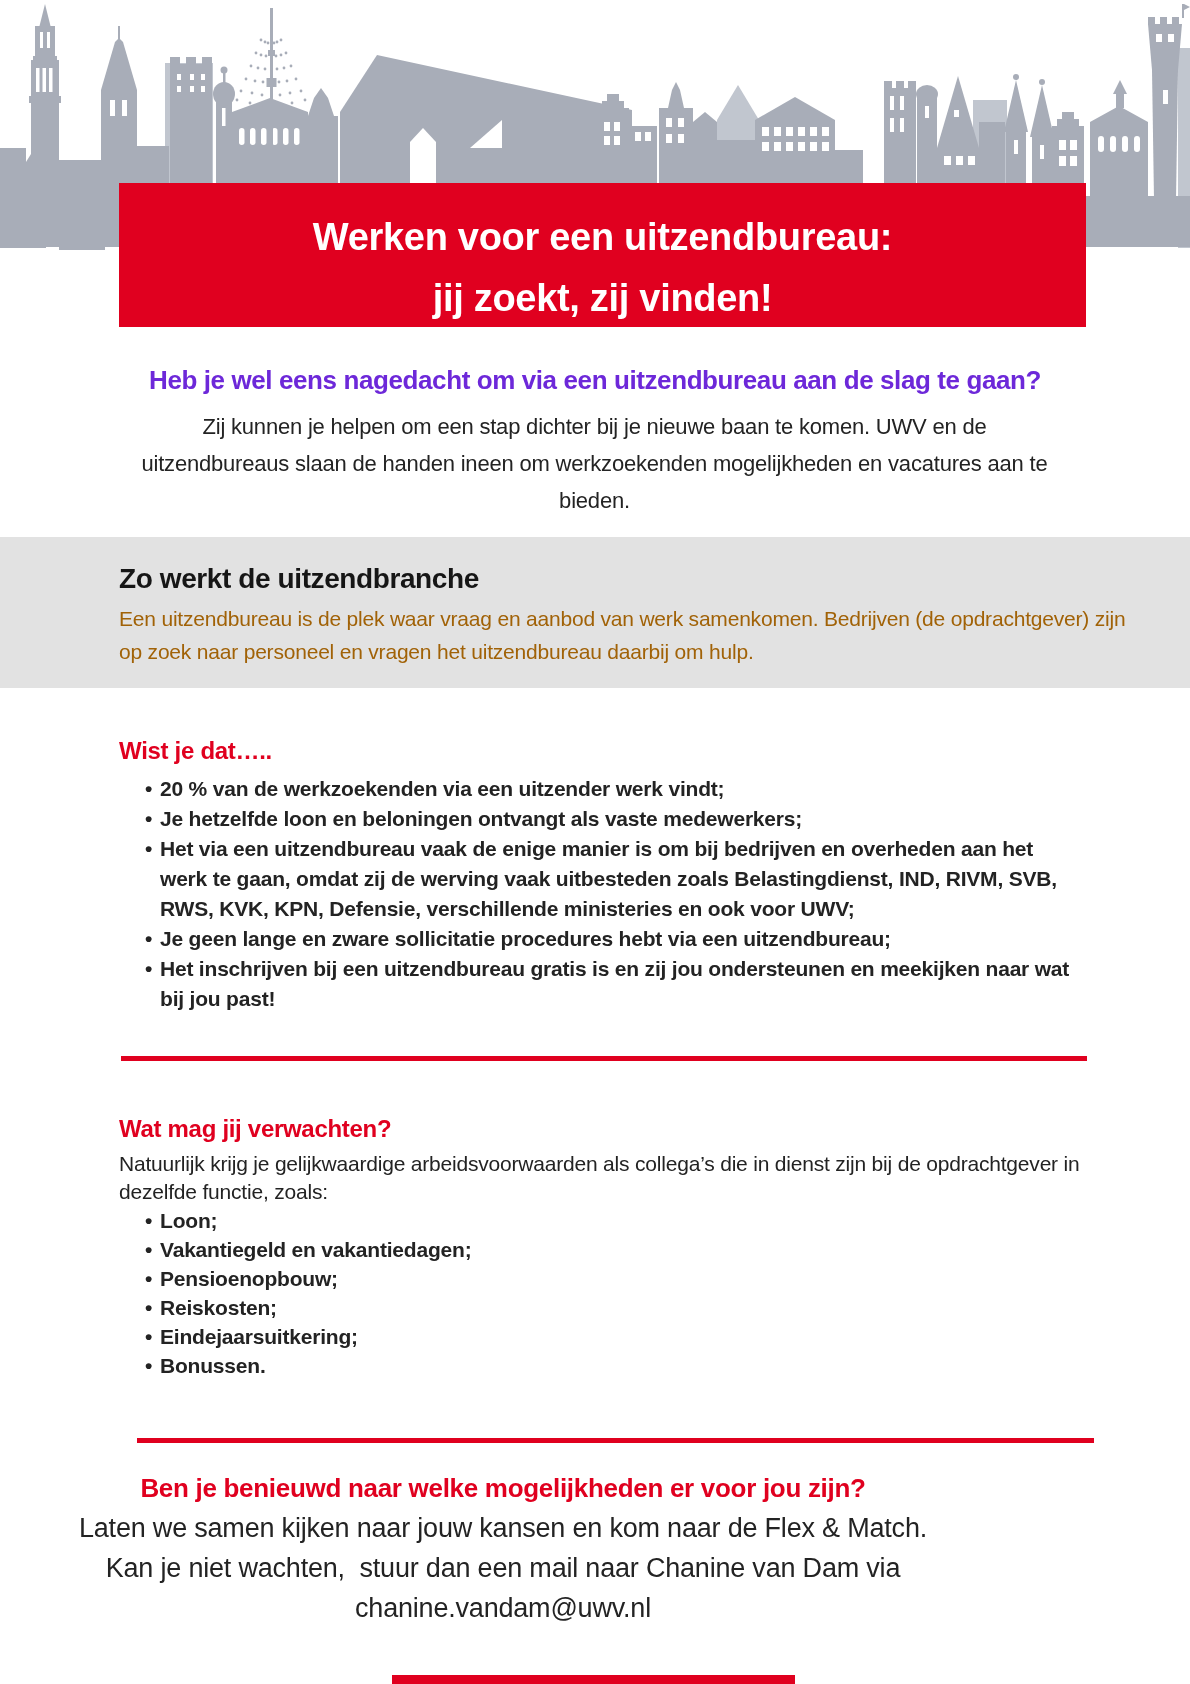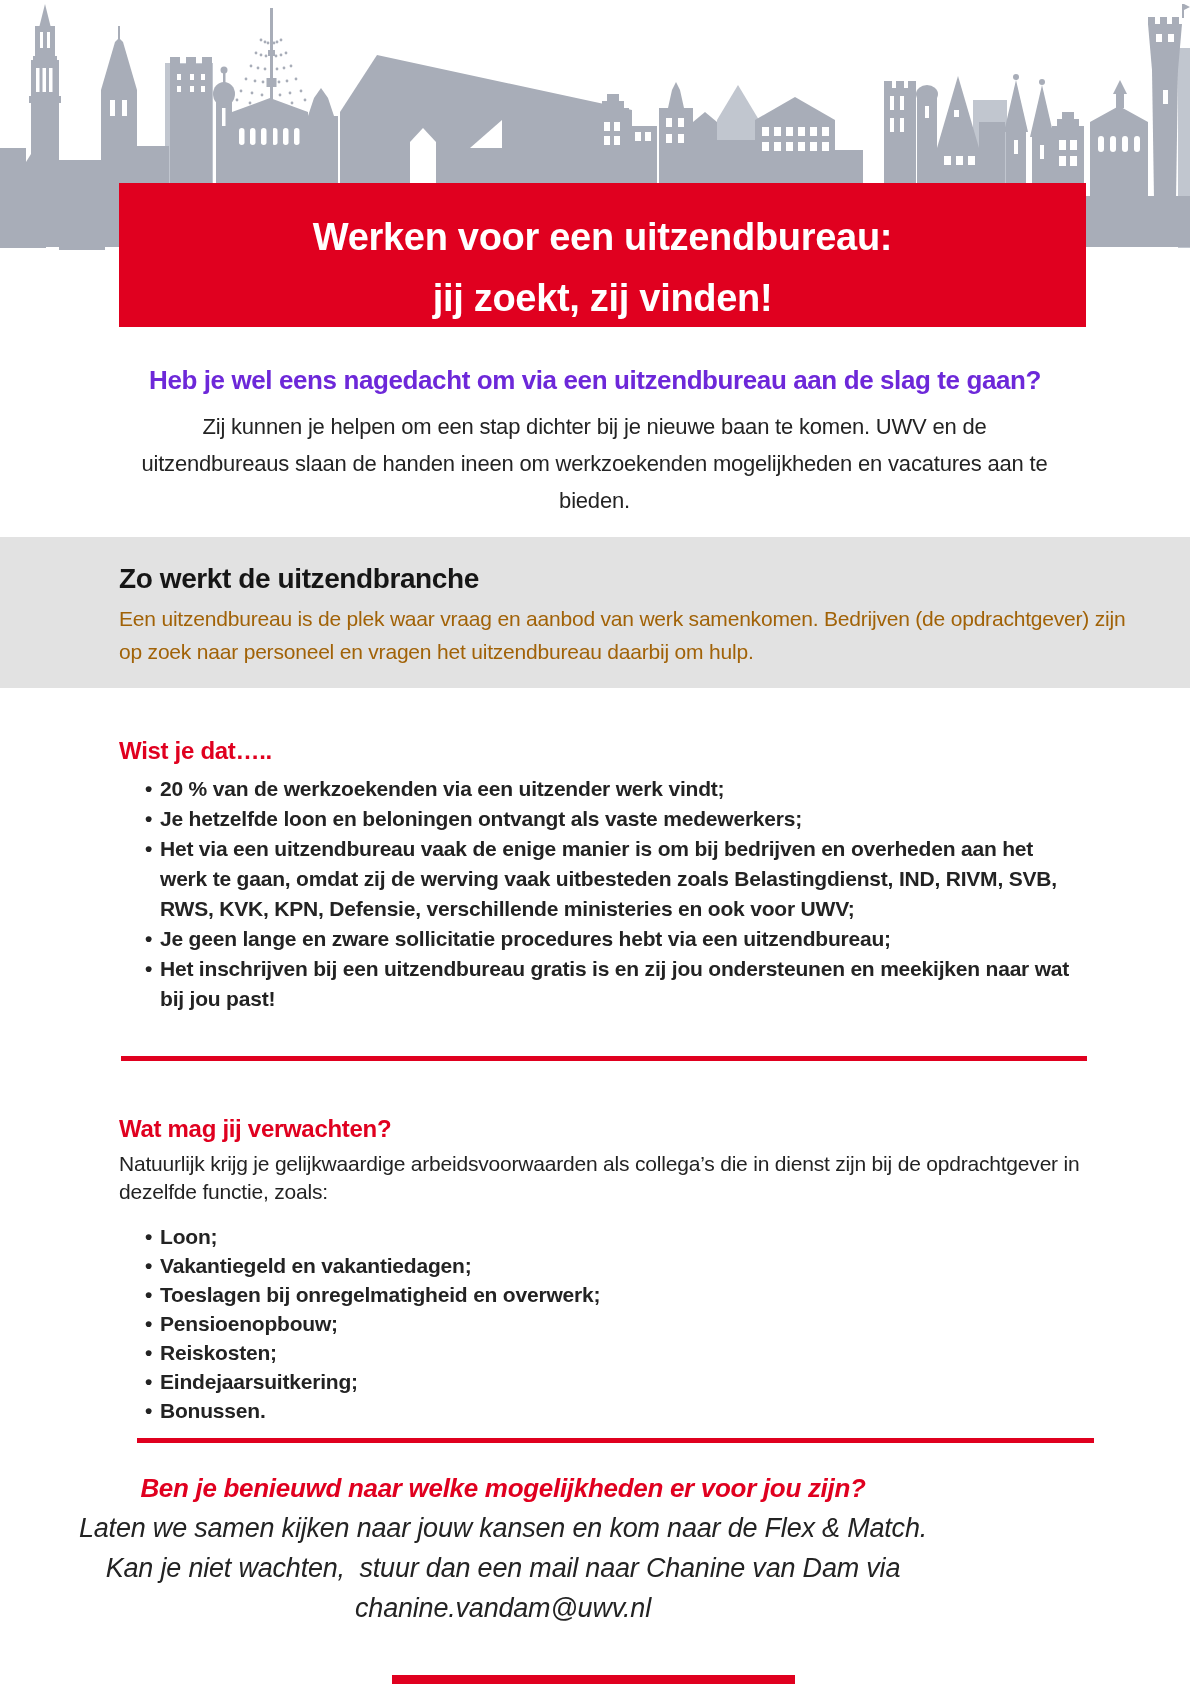--- a/index.html
+++ b/index.html
@@ -34,32 +34,32 @@
   }
   .gray-band h2{margin:0;font-size:28px;line-height:32px;font-weight:bold;color:#161616;letter-spacing:-0.4px;}
   .gray-band p{margin:7px 0 0 0;font-size:21px;line-height:33px;color:#a16207;}
 
   .section{position:absolute;left:0;width:1190px;box-sizing:border-box;padding:0 105px 0 119px;}
   .sec-wist{top:736px;}
   .sec-wat{top:1114px;}
   .red-heading{margin:0;font-size:24px;line-height:30px;font-weight:bold;color:#e0001f;letter-spacing:-0.3px;}
   .sec-wat .sec-intro{margin:6px 0 0 0;font-size:21px;line-height:28px;color:#232323;}
   ul.bullets{margin:8px 0 0 0;padding:0;list-style:none;}
-  .sec-wat ul.bullets{margin-top:16px;}
+  .sec-wat ul.bullets{margin-top:0;}
   ul.bullets li{position:relative;padding-left:41px;font-size:21px;line-height:30px;color:#232323;font-weight:bold;}
   .sec-wat ul.bullets li{line-height:29px;}
   ul.bullets li::before{
     content:"\2022";position:absolute;left:26px;top:0;color:#232323;font-size:21px;
   }
 
   .red-divider{position:absolute;height:5px;background:#e0001f;}
   .divider-1{top:1056px;left:121px;width:966px;}
   .divider-2{top:1438px;left:137px;width:957px;}
 
-  .closing{position:absolute;top:1468px;left:0;width:1006px;text-align:center;font-style:italic;}
+  .closing{position:absolute;top:1468px;left:0;width:1006px;text-align:center;}
   .closing-heading{font-size:26px;line-height:40px;font-weight:bold;color:#e0001f;letter-spacing:-0.3px;}
   .closing-line{font-size:27px;line-height:40px;color:#232323;white-space:pre;}
 
   .footer-bar{position:absolute;top:1675px;left:392px;width:403px;height:9px;background:#e0001f;}
 </style>
 </head>
 <body>
 
 <div class="page">
 
@@ -297,21 +297,20 @@
   </div>
 
   <div class="red-divider divider-1"></div>
 
   <div class="section sec-wat">
     <h3 class="red-heading">Wat mag jij verwachten?</h3>
     <p class="sec-intro">Natuurlijk krijg je gelijkwaardige arbeidsvoorwaarden als collega’s die in dienst zijn bij de opdrachtgever in dezelfde functie, zoals:</p>
     <ul class="bullets">
       <li>Loon;</li>
       <li>Vakantiegeld en vakantiedagen;</li>
-      <li>Toeslagen bij onregelmatigheid en overwerk;</li>
       <li>Pensioenopbouw;</li>
       <li>Reiskosten;</li>
       <li>Eindejaarsuitkering;</li>
       <li>Bonussen.</li>
     </ul>
   </div>
 
   <div class="red-divider divider-2"></div>
 
   <div class="closing">

